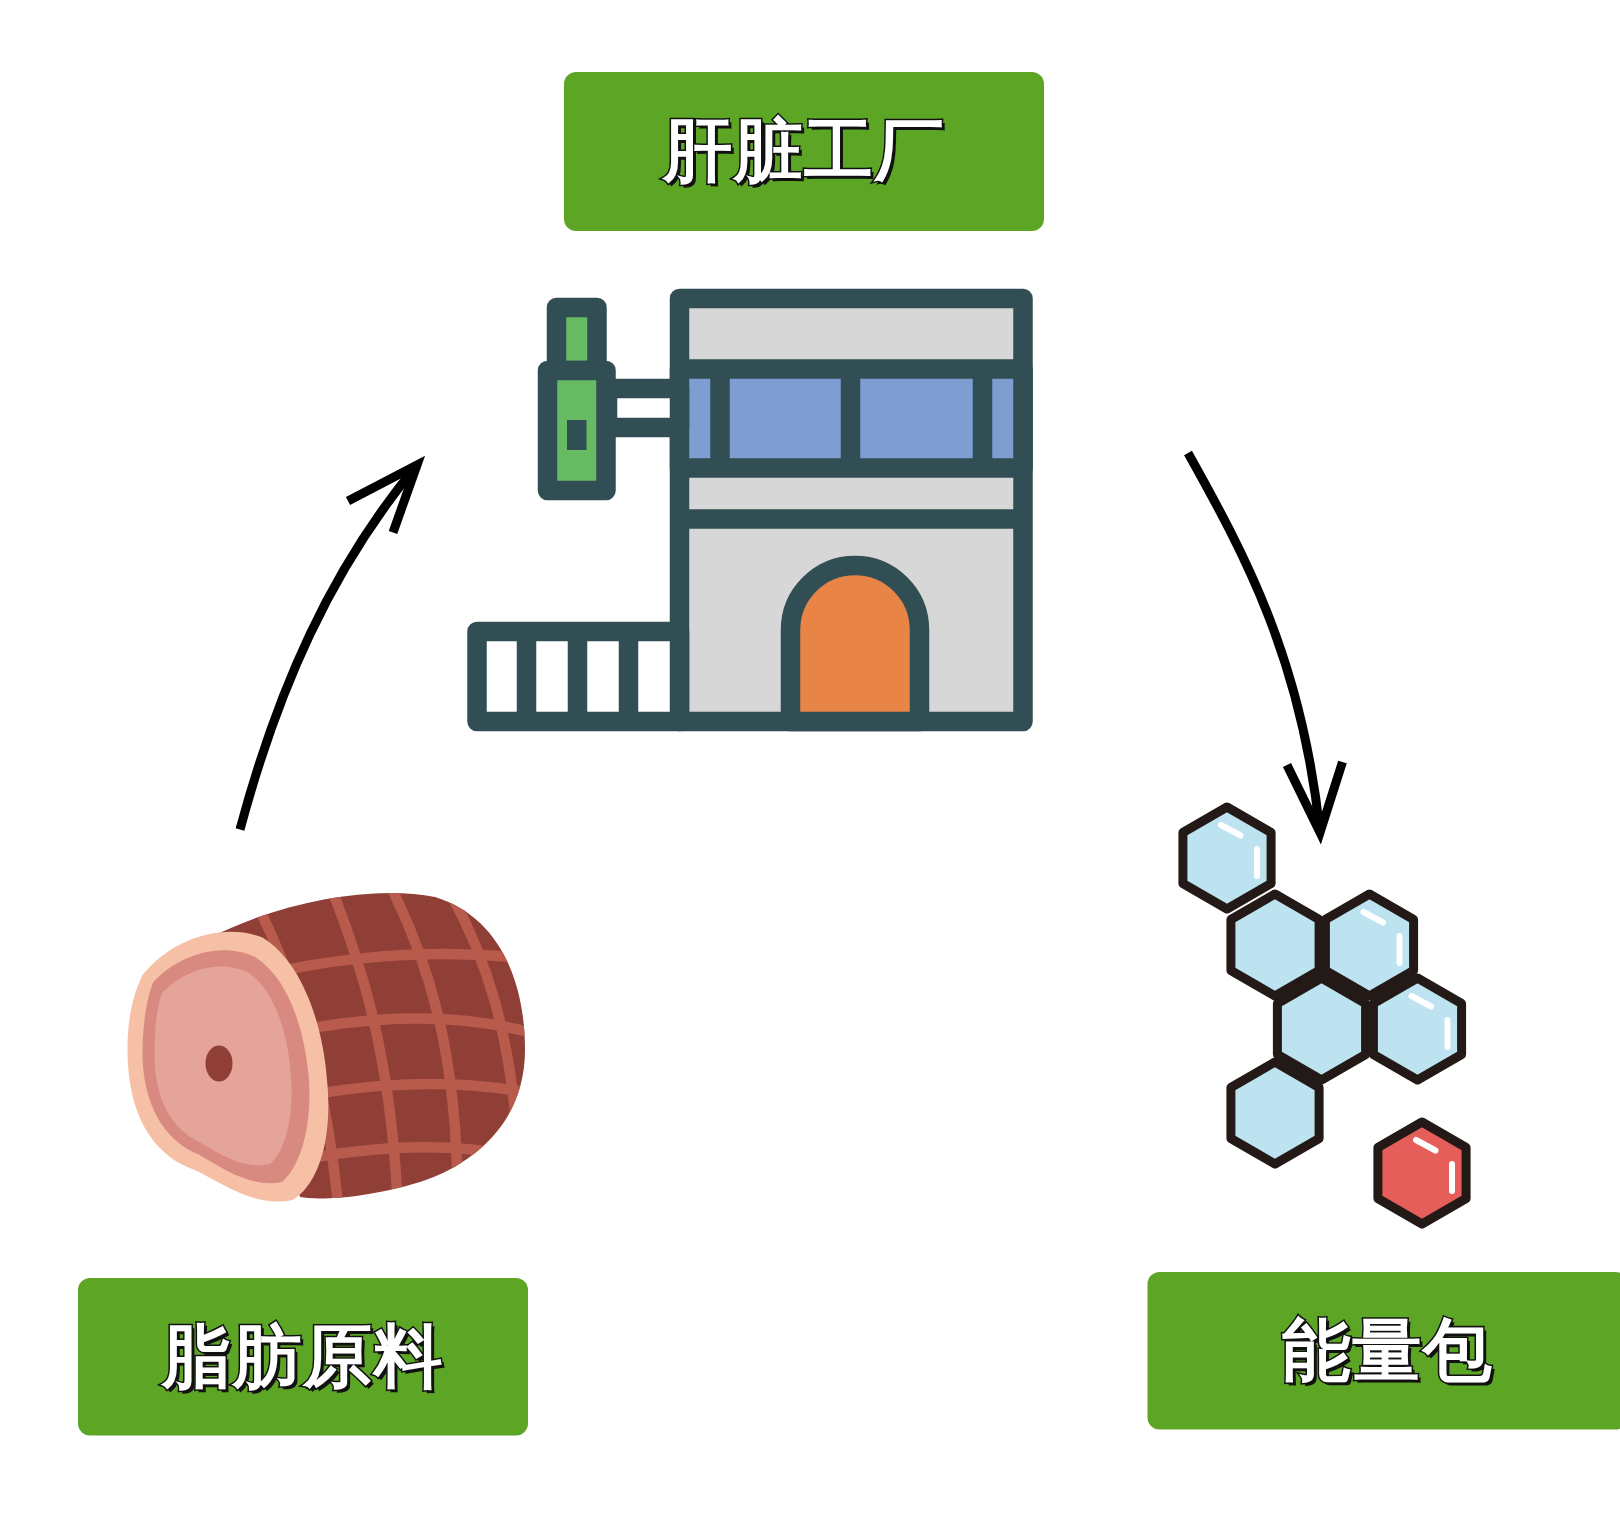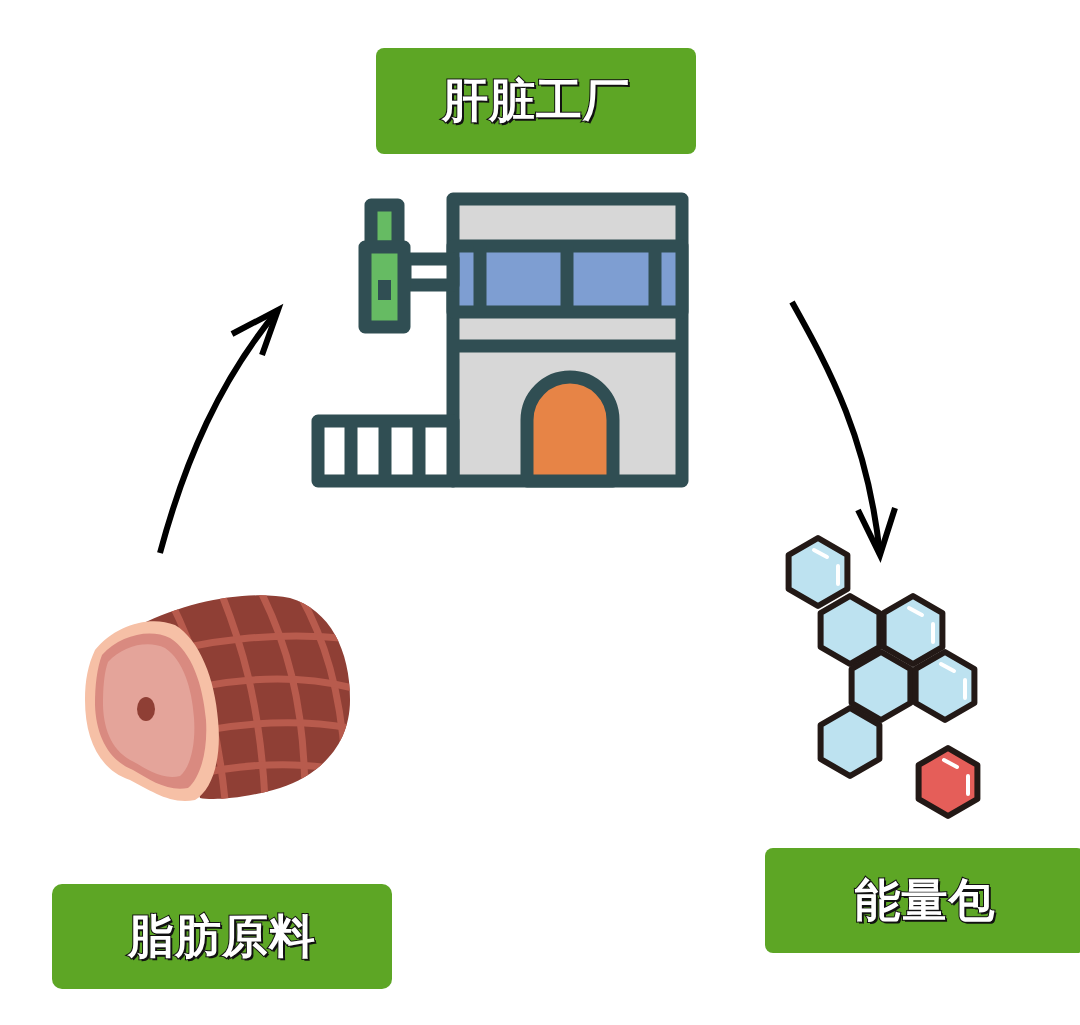--- a/index.html
+++ b/index.html
@@ -14,21 +14,21 @@
       color: #ffffff;
       font-family: Liberation Serif, serif;
       font-weight: bold;
       font-size: 46px;
       letter-spacing: 1px;
       -webkit-text-stroke: 2px #111;
       paint-order: stroke fill;
       text-shadow: 2px 2px 0 #111;
     }
     #box-liver { left: 376px; top: 48px; width: 320px; height: 106px; }
-    #box-fat { left: 52px; top: 884px; width: 340px; height: 105px; border-radius: 10px; }
+    #box-fat { left: 52px; top: 852px; width: 300px; height: 105px; }
     #box-energy { left: 727px; top: 848px; width: 320px; height: 105px; margin-left: 38px; }
     svg.abs { position: absolute; left: 0; top: 0; }
   </style>
 </head>
 <body>
 
 <div id="box-liver" class="label-box">
   <span class="label-text">肝脏工厂</span>
 </div>
 <div id="box-fat" class="label-box">

